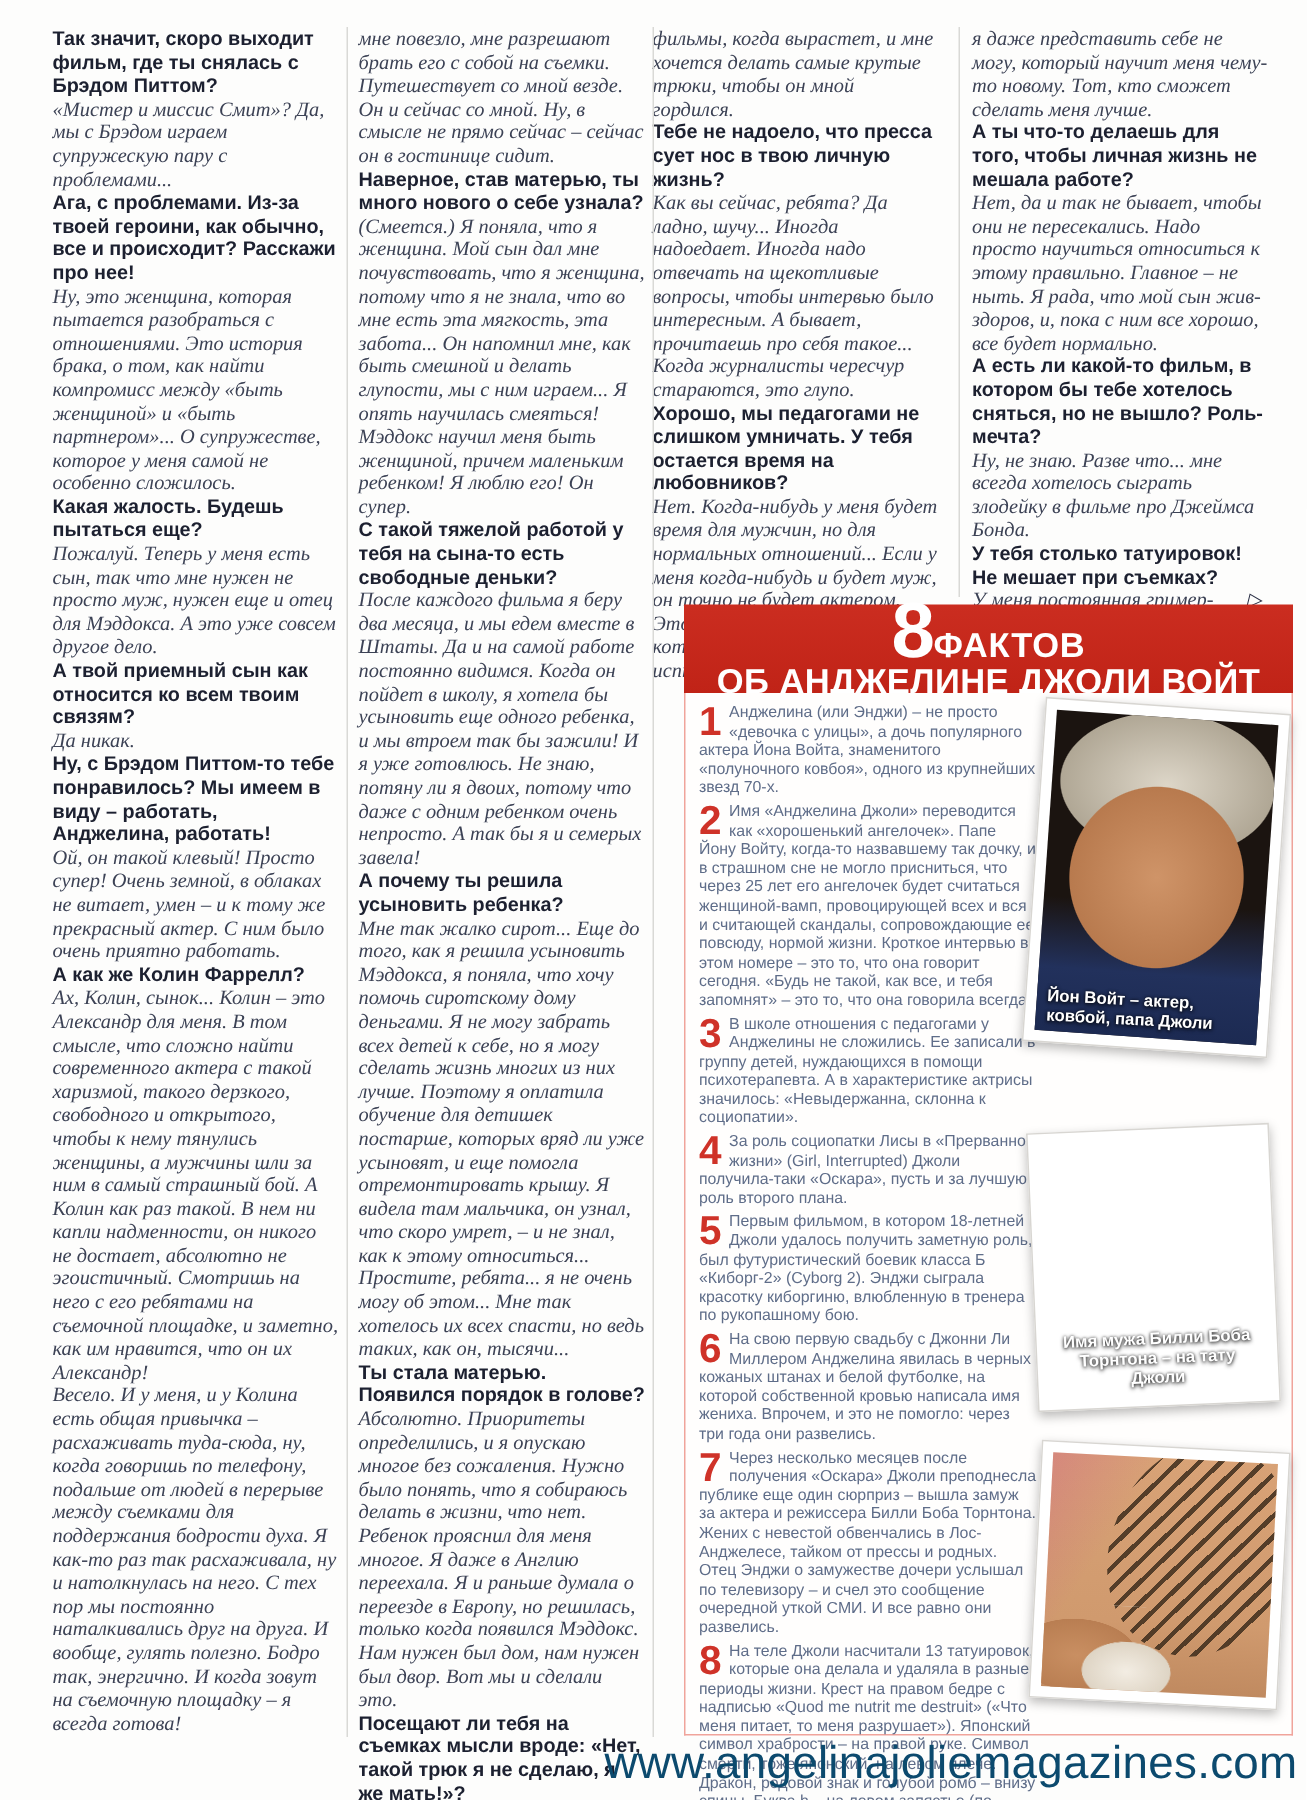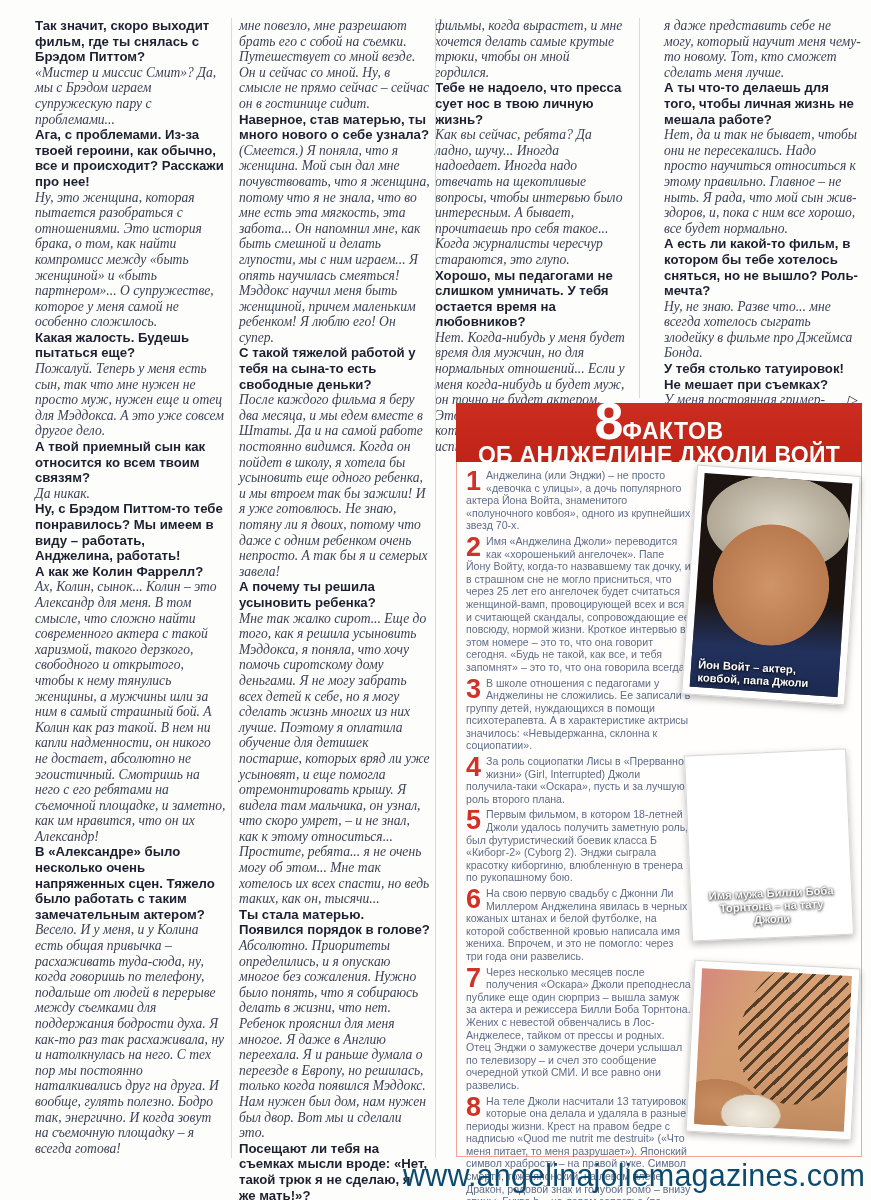--- a/index.html
+++ b/index.html
@@ -8,21 +8,21 @@
   
   .col{position:absolute;top:18px;}
   .col p{margin:0;}
   .col p.q{font-family:"Liberation Sans",sans-serif;font-weight:bold;
            font-size:13.2px;line-height:15.6px;color:#1c2030;}
   .col p.a{font-family:"Liberation Serif",serif;
            font-size:13.6px;line-height:15.6px;color:#3c4255;font-style:italic;}
   #col0{left:35px;width:191px;}
   #col1{left:239px;width:191px;}
   #col2{left:435px;width:190px;}
-  #col3{left:664px;width:198px;}
+  #col3{left:648px;width:198px;}
   .sep{position:absolute;width:1px;background:#d9d9d6;top:18px;}
   #sep0{left:231px;height:1140px;}
   #sep1{left:435px;height:1140px;}
   #sep2{left:639px;height:380px;}
   .arrow{color:#2a2f45;font-size:13px;padding-left:22px;}
   
   .facts-header{position:absolute;left:456px;top:403px;width:406px;height:59px;
     background:linear-gradient(180deg,#cb2d20 0%,#c02317 100%);color:#ffffff;
     display:flex;flex-direction:column;align-items:center;justify-content:center;}
   .fh-line1{display:flex;align-items:baseline;line-height:1;margin-top:2px;}
@@ -82,23 +82,23 @@
   <div class="col" id="col0">
       <p class="q">Так значит, скоро выходит фильм, где ты снялась с Брэдом Питтом?</p>
       <p class="a">«Мистер и миссис Смит»? Да, мы с Брэдом играем супружескую пару с проблемами...</p>
       <p class="q">Ага, с проблемами. Из-за твоей героини, как обычно, все и происходит? Расскажи про нее!</p>
       <p class="a">Ну, это женщина, которая пытается разобраться с отношениями. Это история брака, о том, как найти компромисс между «быть женщиной» и «быть партнером»... О супружестве, которое у меня самой не особенно сложилось.</p>
       <p class="q">Какая жалость. Будешь пытаться еще?</p>
       <p class="a">Пожалуй. Теперь у меня есть сын, так что мне нужен не просто муж, нужен еще и отец для Мэддокса. А это уже совсем другое дело.</p>
       <p class="q">А твой приемный сын как относится ко всем твоим связям?</p>
       <p class="a">Да никак.</p>
       <p class="q">Ну, с Брэдом Питтом-то тебе понравилось? Мы имеем в виду – работать, Анджелина, работать!</p>
+      <p class="a">Ой, он такой клевый! Просто супер! Очень земной, в облаках не витает, умен – и к тому же прекрасный актер. С ним было очень приятно работать.</p>
       <p class="q">А как же Колин Фаррелл?</p>
       <p class="a">Ах, Колин, сынок... Колин – это Александр для меня. В том смысле, что сложно найти современного актера с такой харизмой, такого дерзкого, свободного и открытого, чтобы к нему тянулись женщины, а мужчины шли за ним в самый страшный бой. А Колин как раз такой. В нем ни капли надменности, он никого не достает, абсолютно не эгоистичный. Смотришь на него с его ребятами на съемочной площадке, и заметно, как им нравится, что он их Александр!</p>
-      <p class="q">В «Александре» было несколько очень напряженных сцен. Тяжело было работать с таким замечательным актером?</p>
       <p class="a">Весело. И у меня, и у Колина есть общая привычка – расхаживать туда-сюда, ну, когда говоришь по телефону, подальше от людей в перерыве между съемками для поддержания бодрости духа. Я как-то раз так расхаживала, ну и натолкнулась на него. С тех пор мы постоянно наталкивались друг на друга. И вообще, гулять полезно. Бодро так, энергично. И когда зовут на съемочную площадку – я всегда готова!</p>
     </div>
   <div class="col" id="col1">
       <p class="a">мне повезло, мне разрешают брать его с собой на съемки. Путешествует со мной везде. Он и сейчас со мной. Ну, в смысле не прямо сейчас – сейчас он в гостинице сидит.</p>
       <p class="q">Наверное, став матерью, ты много нового о себе узнала?</p>
       <p class="a">(Смеется.) Я поняла, что я женщина. Мой сын дал мне почувствовать, что я женщина, потому что я не знала, что во мне есть эта мягкость, эта забота... Он напомнил мне, как быть смешной и делать глупости, мы с ним играем... Я опять научилась смеяться! Мэддокс научил меня быть женщиной, причем маленьким ребенком! Я люблю его! Он супер.</p>
       <p class="q">С такой тяжелой работой у тебя на сына-то есть свободные деньки?</p>
       <p class="a">После каждого фильма я беру два месяца, и мы едем вместе в Штаты. Да и на самой работе постоянно видимся. Когда он пойдет в школу, я хотела бы усыновить еще одного ребенка, и мы втроем так бы зажили! И я уже готовлюсь. Не знаю, потяну ли я двоих, потому что даже с одним ребенком очень непросто. А так бы я и семерых завела!</p>
       <p class="q">А почему ты решила усыновить ребенка?</p>
       <p class="a">Мне так жалко сирот... Еще до того, как я решила усыновить Мэддокса, я поняла, что хочу помочь сиротскому дому деньгами. Я не могу забрать всех детей к себе, но я могу сделать жизнь многих из них лучше. Поэтому я оплатила обучение для детишек постарше, которых вряд ли уже усыновят, и еще помогла отремонтировать крышу. Я видела там мальчика, он узнал, что скоро умрет, – и не знал, как к этому относиться... Простите, ребята... я не очень могу об этом... Мне так хотелось их всех спасти, но ведь таких, как он, тысячи...</p>

